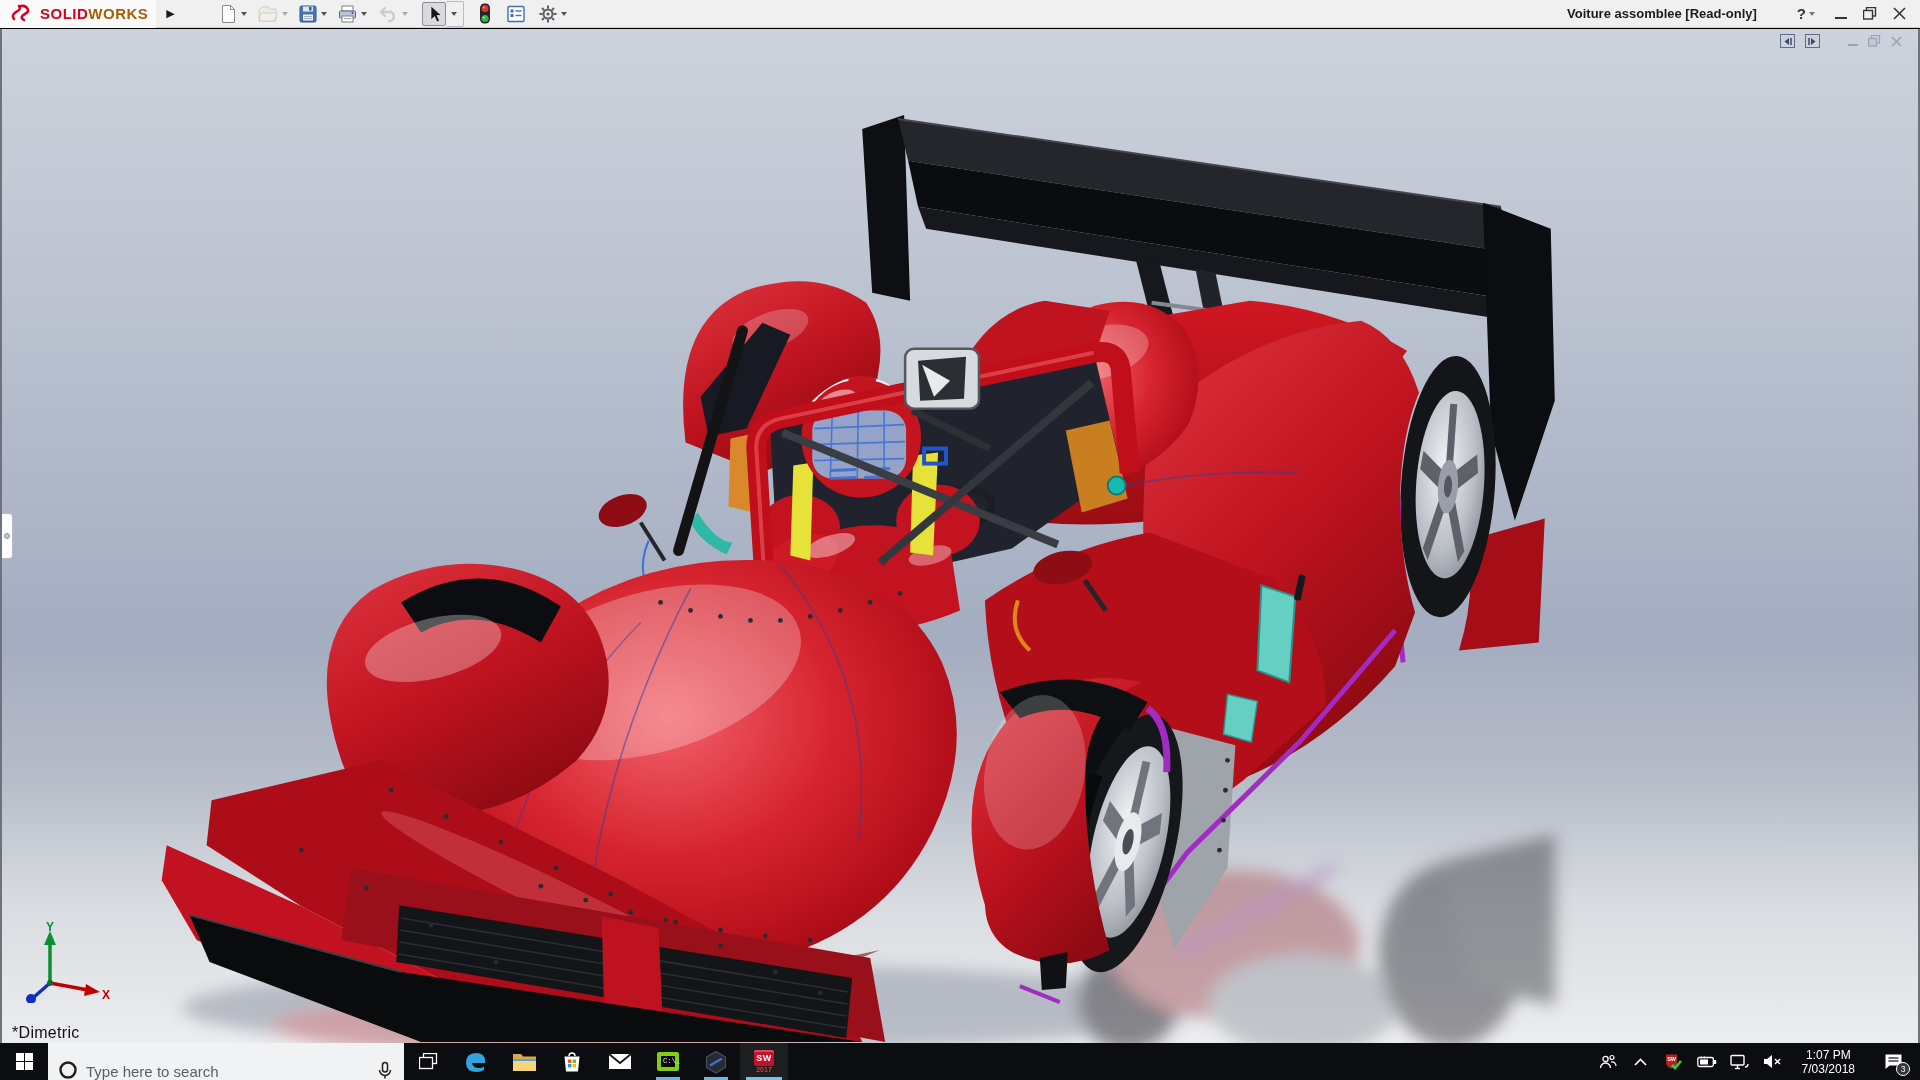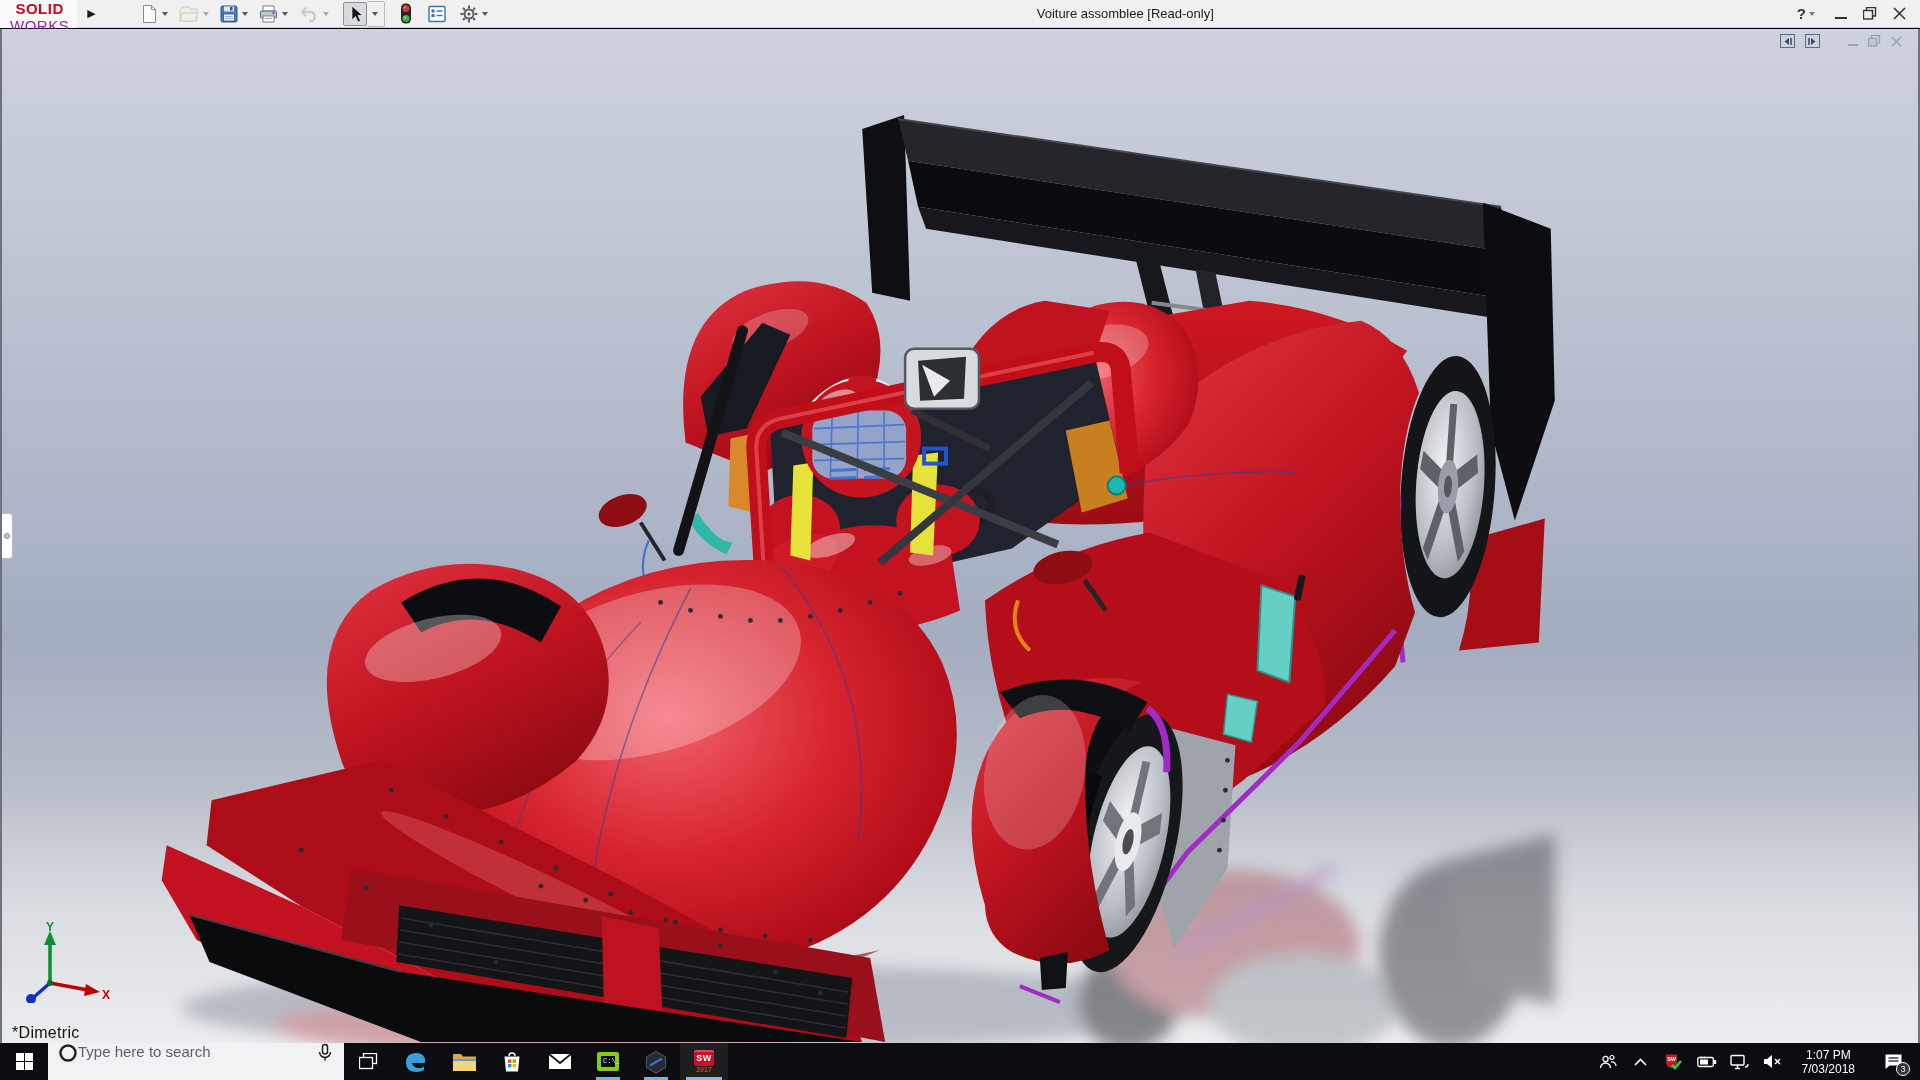--- a/index.html
+++ b/index.html
@@ -1,50 +1,50 @@
 <!DOCTYPE html>
 <html><head>
 <meta charset="utf-8">
 <style>
   * { margin:0; padding:0; box-sizing:border-box; }
   html,body { width:1920px; height:1080px; overflow:hidden; font-family:"Liberation Sans",sans-serif; background:#000; }
 
   
   .titlebar { position:absolute; top:0; left:0; width:1920px; height:28px; background:#f0f0f0; border-bottom:1px solid #c9cdd6; display:flex; align-items:center; }
-  .logo-block { display:flex; align-items:center; height:28px; padding:0 8px 0 10px; background:#fafafa;flex-direction:column; }
+  .logo-block { display:flex; align-items:center; height:28px; padding:0 8px 0 10px; background:#fafafa; }
   .brand-bold { color:#d6001c; font-weight:bold; font-size:15px; letter-spacing:.5px; }
-  .brand-light { color:#a21caf; font-weight:normal; font-size:15px; letter-spacing:.5px; }
+  .brand-light { color:#a16207; font-weight:bold; font-size:15px; letter-spacing:.5px; }
   .expand-arrow { font-size:11px; color:#1a1a1a; margin:0 14px 0 10px; cursor:default; }
   .tb-tools { display:flex; align-items:center; gap:2px; margin-left:28px; }
   .tool-btn { display:flex; align-items:center; height:24px; padding:0 2px; border-radius:2px; }
   .tool-btn.disabled { opacity:.45; }
   .tool-btn.pressed { background:#d9dadc; border:1px solid #8a8f98; }
   .caret { width:0; height:0; border-left:3.5px solid transparent; border-right:3.5px solid transparent; border-top:4px solid #555; margin:0 4px 0 3px; }
-  .tb-title { flex:1; text-align:center; font-size:13px; color:#1a1a1a; padding-right:40px; }
+  .tb-title { flex:1; text-align:right; font-size:13px; color:#1a1a1a; padding-right:40px;font-weight:bold; }
   .tb-win { display:flex; align-items:center; gap:16px; padding-right:14px; }
   .help-q { font-size:15px; font-weight:bold; color:#333; }
   .min-bar { width:12px; height:2px; background:#333; margin-top:8px; }
 
   
   .viewport { position:absolute; top:29px; left:0; width:1920px; height:1014px;
     background:linear-gradient(180deg,#cdd2dc 0%,#c3c9d5 16%,#aeb6c8 46%,#a4acc0 60%,#b6bcc8 74%,#d8dbe0 86%,#ecedef 100%);
     border-left:2px solid #6e727c; border-right:2px solid #6e727c; }
   .scene { position:absolute; inset:0; width:100%; height:100%; }
   .vp-controls { position:absolute; top:5px; right:16px; display:flex; align-items:center; gap:10px; }
   .vp-box { width:15px; height:14px; border:1px solid #5d6b8c; display:flex; align-items:center; justify-content:center; }
   .vp-minbar { width:10px; height:2px; background:#9aa3b5; margin-top:7px; }
   .flyout-handle { position:absolute; left:0; top:484px; width:11px; height:46px; background:#fdfdfd; border:1px solid #b8bcc4; border-left:none; border-radius:0 4px 4px 0; }
   .flyout-handle .dot { position:absolute; left:2px; top:19px; width:6px; height:6px; border-radius:50%; background:#c3c7cd; border:1px solid #8f939b; }
   .triad { position:absolute; left:16px; bottom:40px; }
   .view-label { position:absolute; left:10px; bottom:1px; font-size:16px; color:#111; letter-spacing:.3px; }
 
   
   .taskbar { position:absolute; bottom:0; left:0; width:1920px; height:37px; background:#0c0d10; display:flex; align-items:stretch; }
   .tb-start { width:48px; display:flex; align-items:center; justify-content:center; }
-  .tb-search { width:296px; background:#f1f2f3; display:flex; align-items:flex-start; gap:0; padding:0 10px; }
+  .tb-search { width:356px; background:#f1f2f3; display:flex; align-items:flex-end; gap:8px; padding:0 10px; }
   .tb-search .ph { font-size:15px; color:#5a5f66; flex:1; }
   .tb-app { width:48px; display:flex; align-items:center; justify-content:center; position:relative; }
   .tb-app.active { background:rgba(255,255,255,.07); }
   .run-line { position:absolute; bottom:0; left:50%; transform:translateX(-50%); height:3px; width:24px; background:#6fb6e0; }
   .tb-app.active .run-line { width:36px; background:#7cc0e8; }
   .sw-cube { width:20px; height:16px; background:#c4122b; border-radius:2px; display:flex; align-items:center; justify-content:center; color:#fff; font-size:9px; font-weight:bold; letter-spacing:.5px; box-shadow:inset 0 2px 0 rgba(255,255,255,.25); }
   .sw-year { font-size:7px; color:#e23b3b; font-weight:bold; text-align:center; line-height:7px; }
   .cmd-box { width:22px; height:19px; background:#0a0a0a; border:4px solid #84cc16; border-radius:2px; color:#e8e8e8; font-family:"Liberation Mono",monospace; font-size:7px; padding:1px 2px; line-height:8px; }
   .tb-spacer { flex:1; }
   .tray { display:flex; align-items:center; gap:9px; padding-right:6px; }

